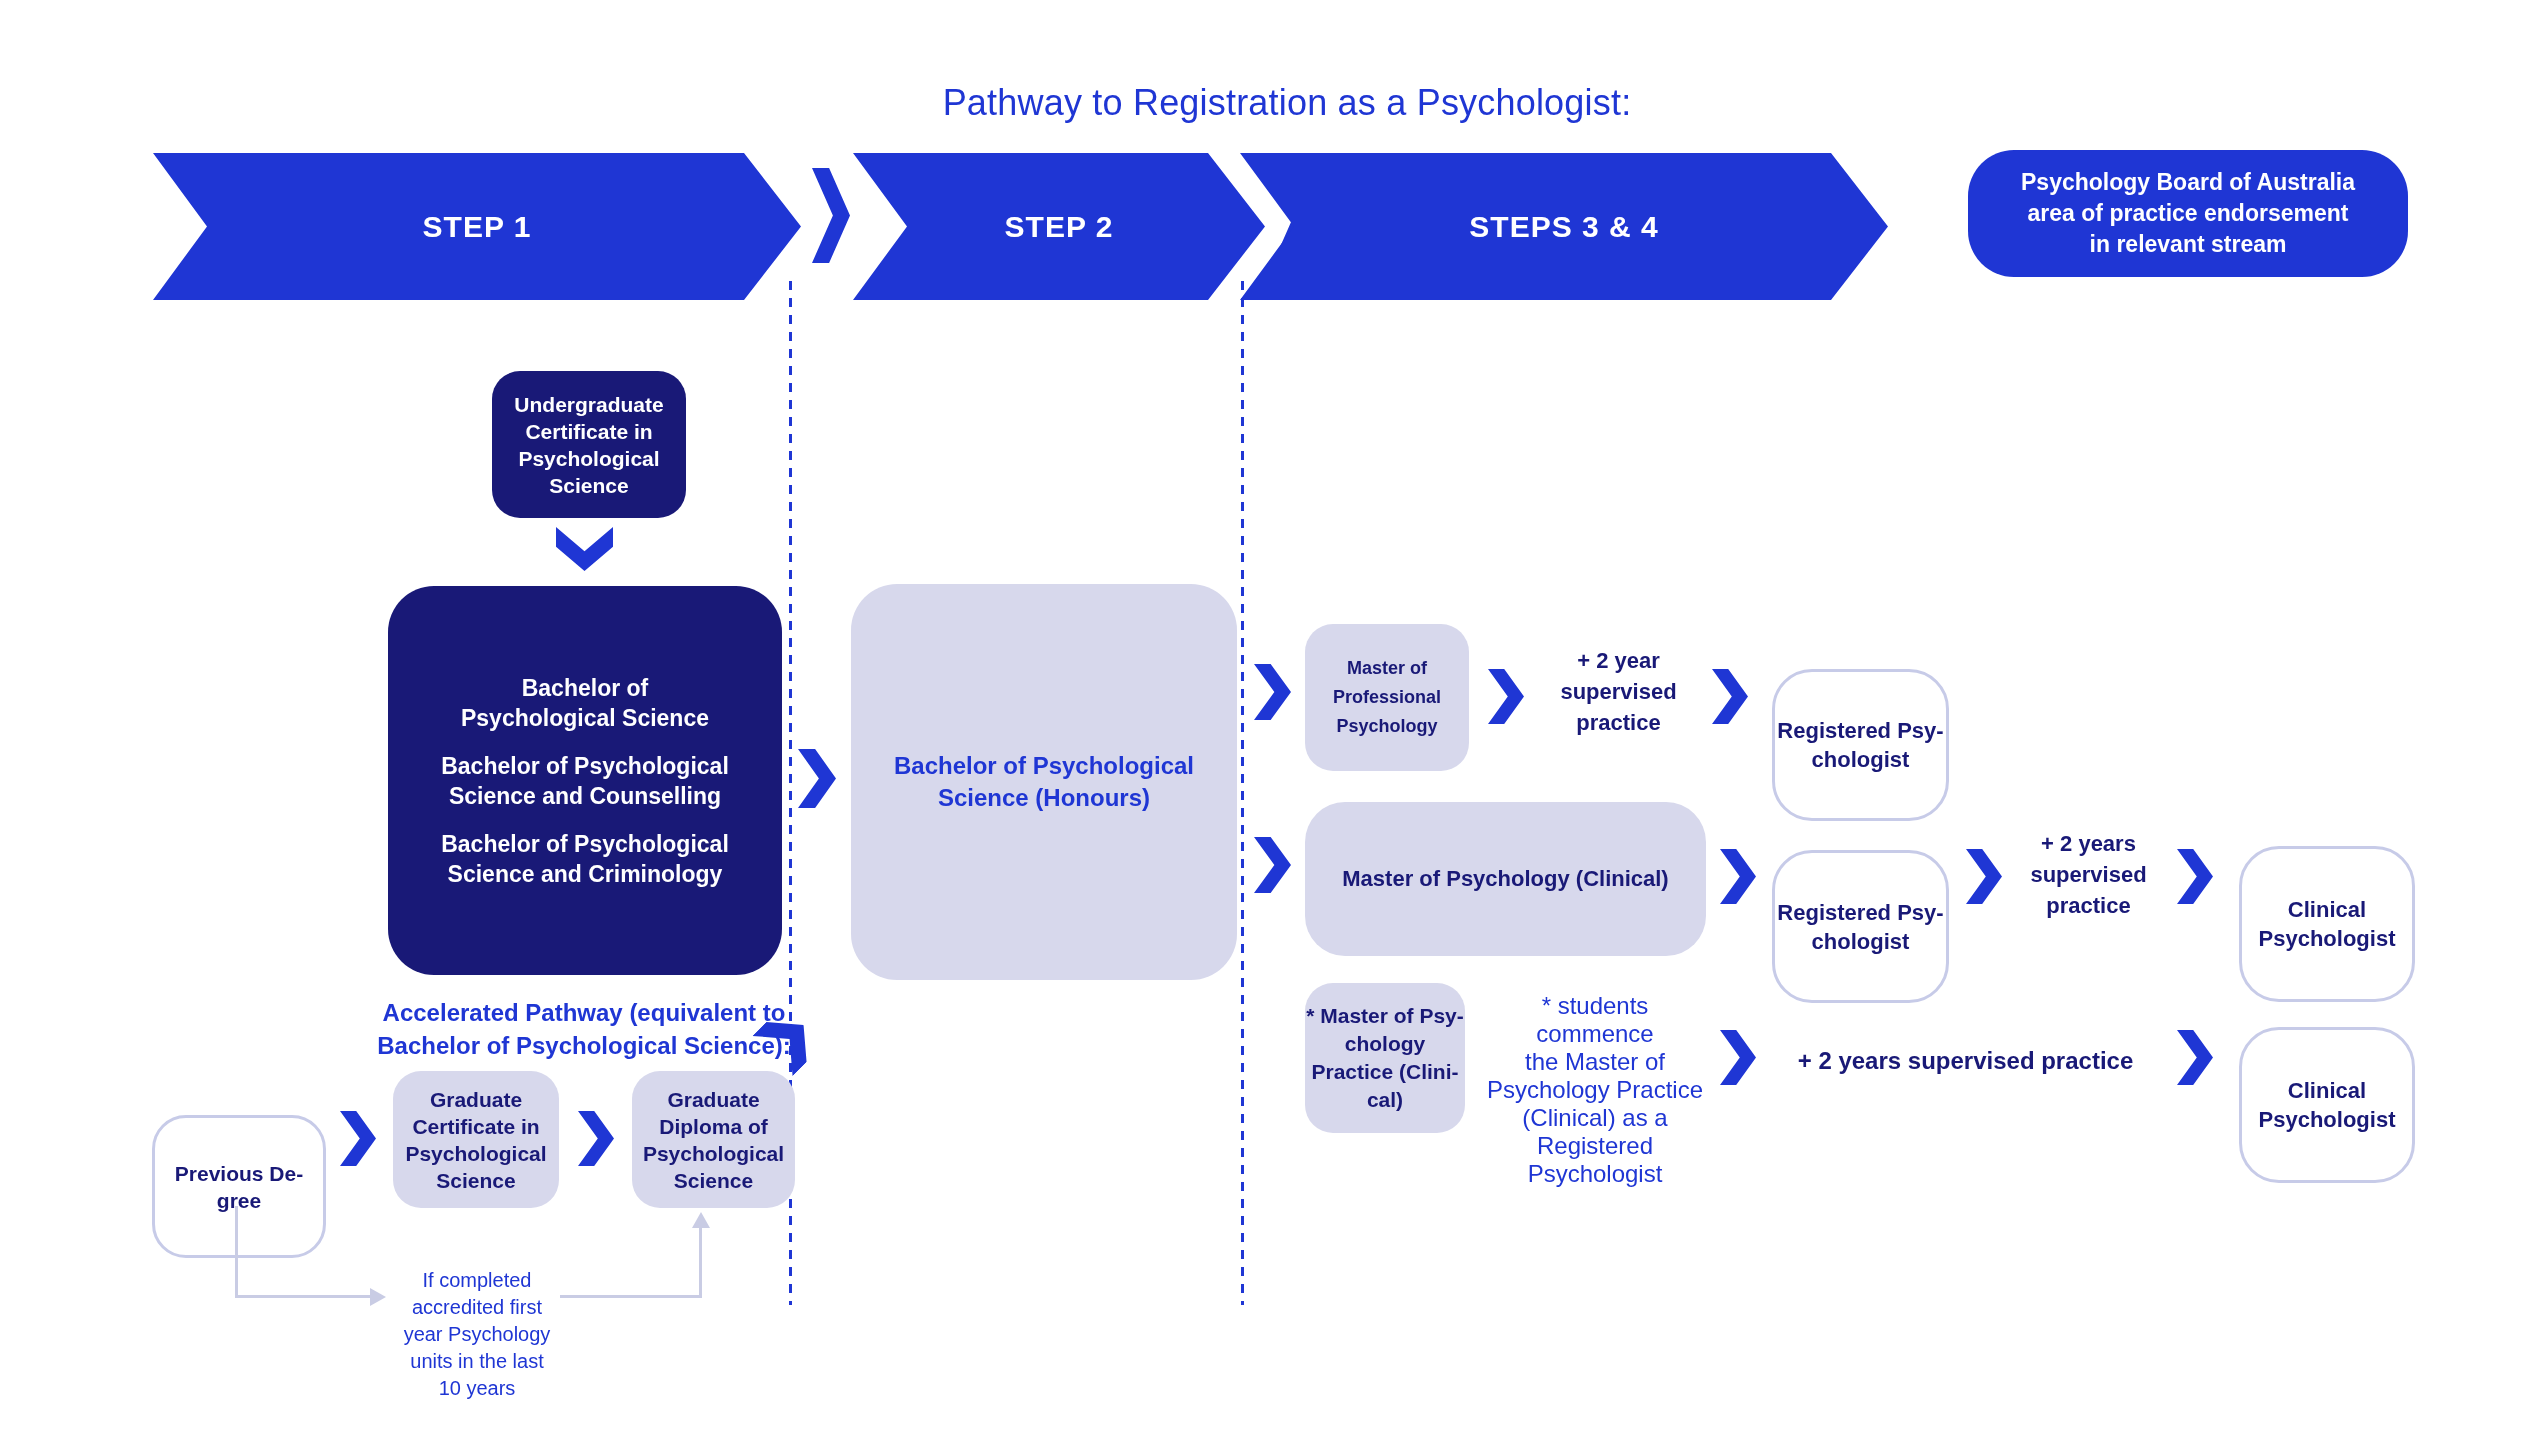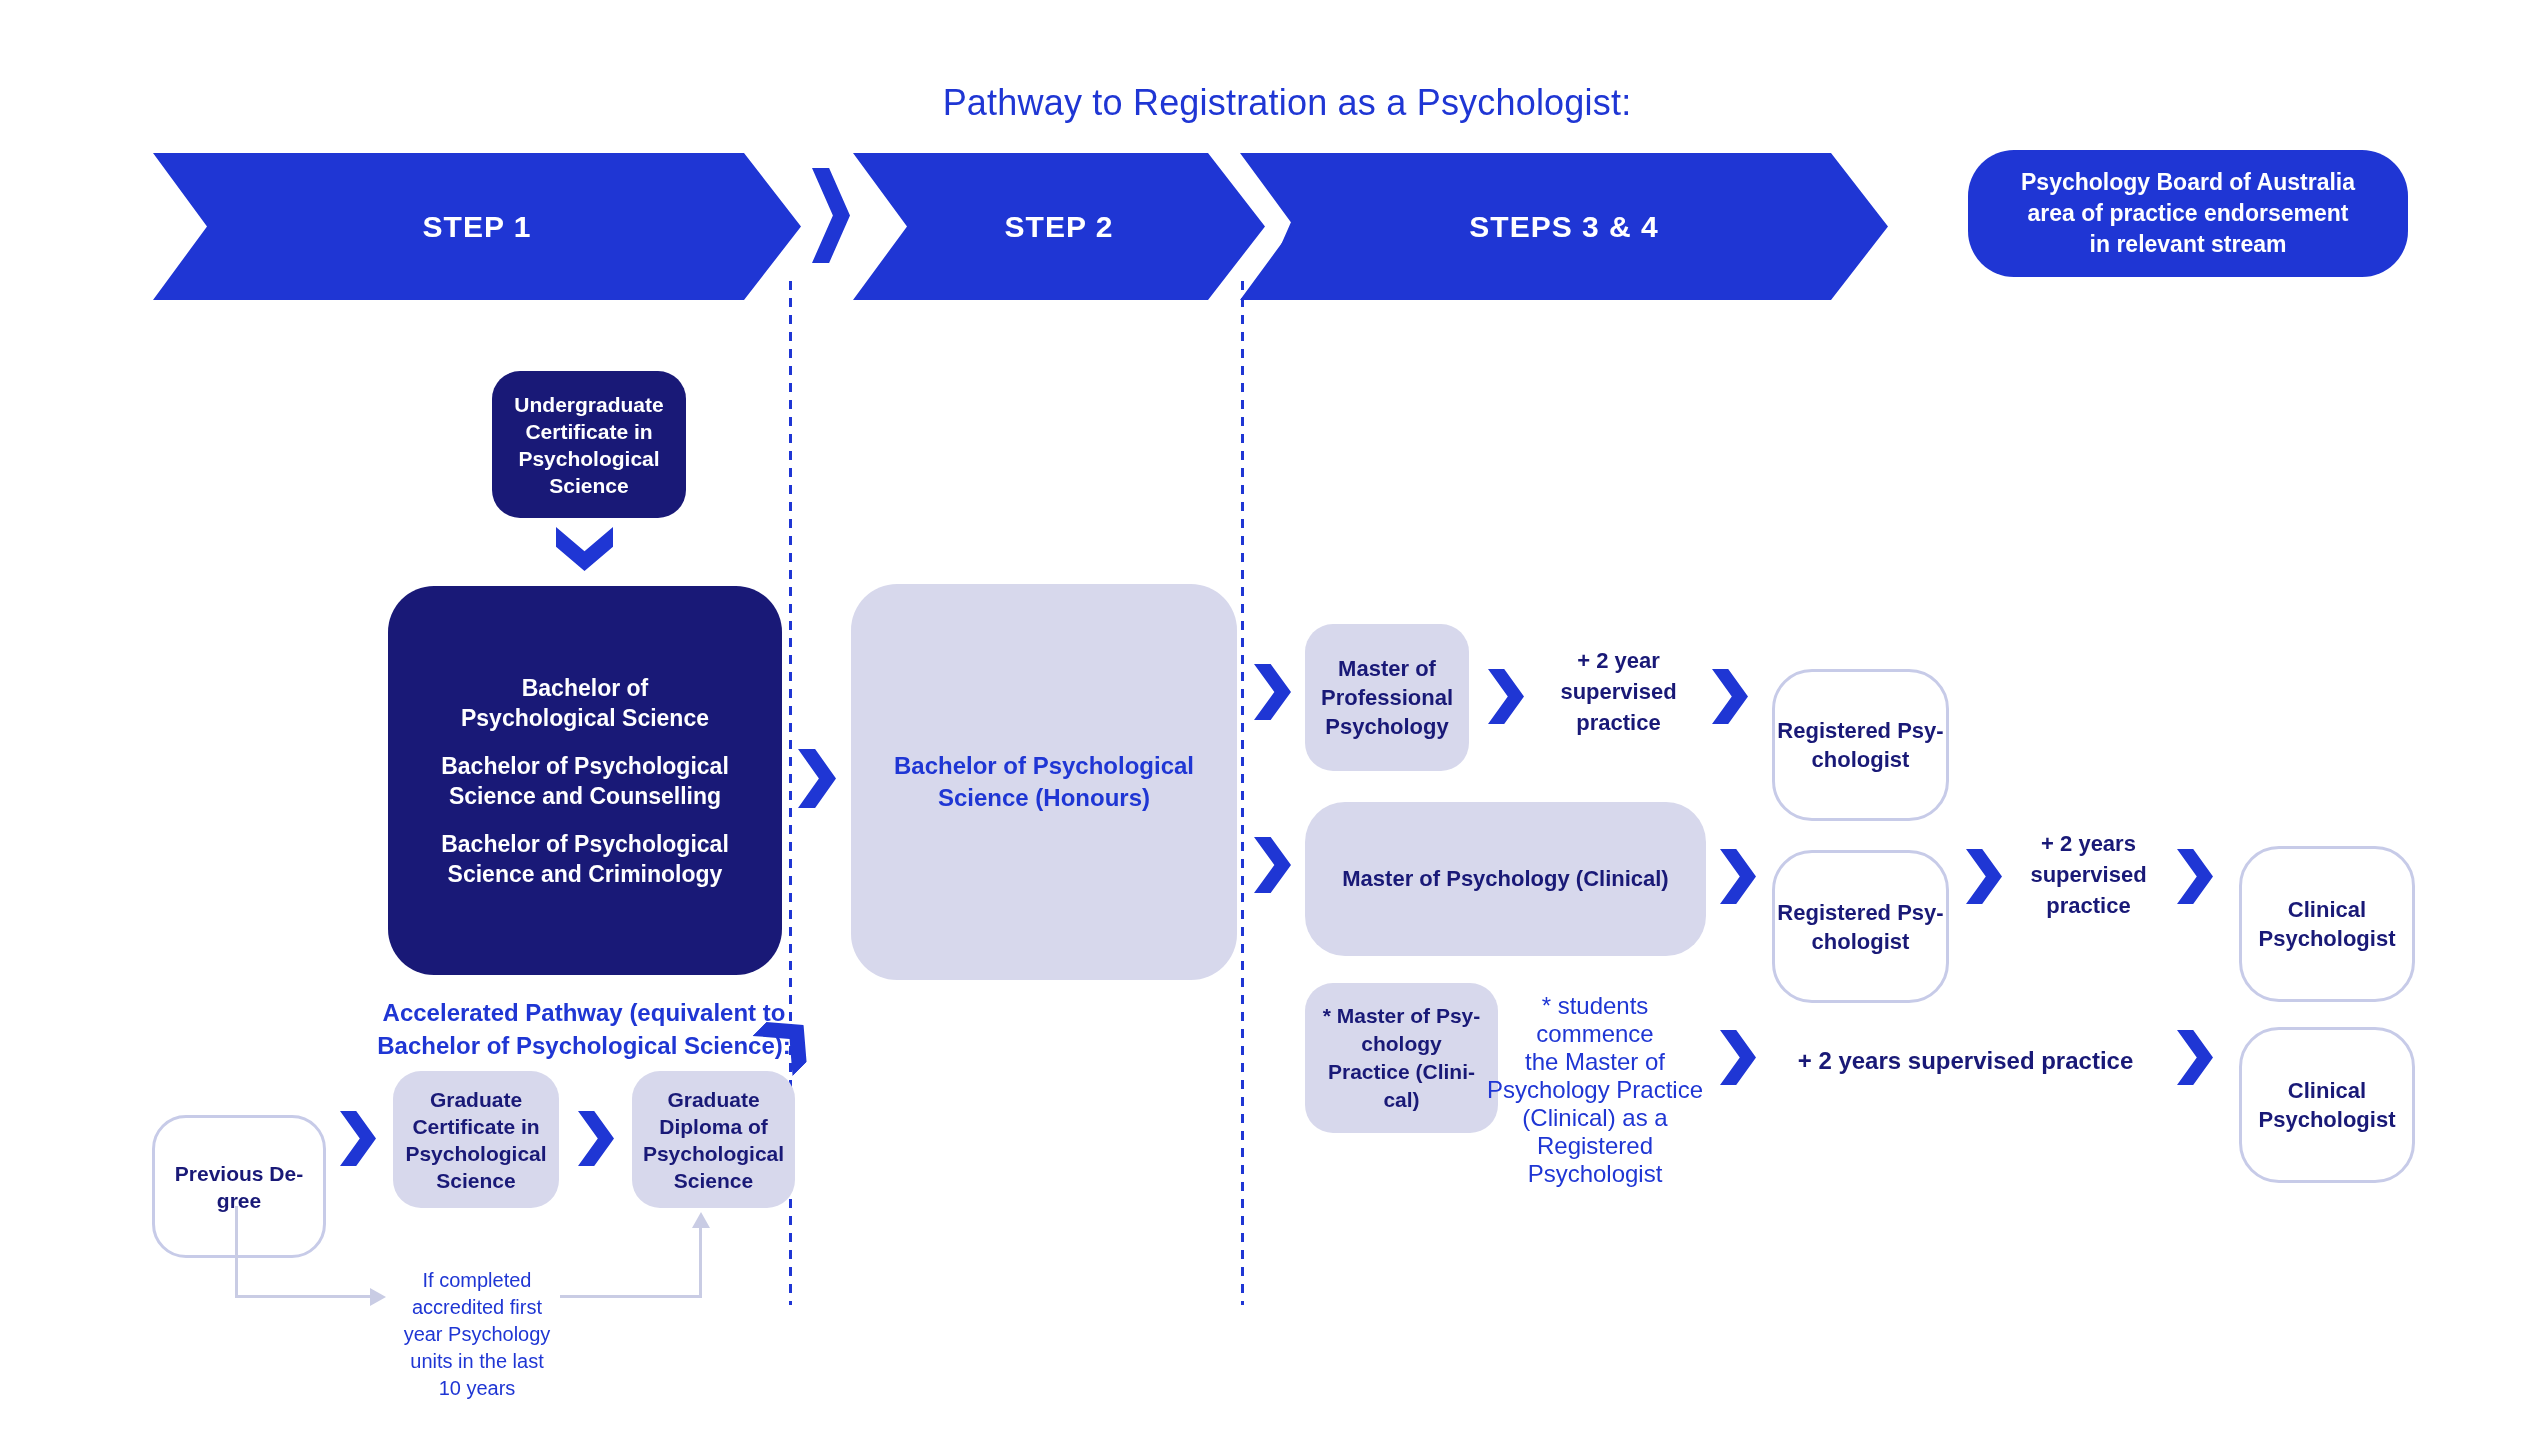--- a/index.html
+++ b/index.html
@@ -71,30 +71,30 @@
 
   .accel-heading{left:376px;top:996px;width:416px;color:var(--blue);
                  font-size:24px;font-weight:bold;line-height:33px;text-align:center;}
 
   .prevdeg{left:152px;top:1071px;width:168px;height:137px;border-radius:34px;font-size:21px;line-height:27px;}
   .gradcert{left:393px;top:1071px;width:166px;height:137px;border-radius:28px;font-size:21px;line-height:27px;}
   .graddip{left:632px;top:1071px;width:163px;height:137px;border-radius:28px;font-size:21px;line-height:27px;}
   .left-note{left:394px;top:1267px;width:166px;color:var(--blue);font-size:20px;line-height:27px;text-align:center;}
 
   
-  .mpp{left:1305px;top:624px;width:164px;height:147px;border-radius:28px;font-size:22px;line-height:29px;}
+  .mpp{left:1305px;top:624px;width:164px;height:147px;border-radius:28px;font-size:18px;line-height:29px;}
   .practice1{left:1537px;top:645px;width:163px;color:var(--navy);font-weight:bold;font-size:22px;line-height:31px;text-align:center;}
   .reg1{left:1772px;top:625px;width:171px;height:146px;border-radius:40px;font-size:22px;line-height:29px;}
 
   .mpc{left:1305px;top:802px;width:401px;height:154px;border-radius:40px;font-size:22px;}
   .reg2{left:1772px;top:806px;width:171px;height:147px;border-radius:40px;font-size:22px;line-height:29px;}
   .practice2{left:2014px;top:828px;width:149px;color:var(--navy);font-weight:bold;font-size:22px;line-height:31px;text-align:center;}
   .clin1{left:2239px;top:802px;width:170px;height:150px;border-radius:40px;font-size:22px;line-height:29px;}
 
-  .mppc{left:1305px;top:983px;width:193px;height:150px;border-radius:28px;font-size:21px;line-height:28px;}
+  .mppc{left:1305px;top:983px;width:160px;height:150px;border-radius:28px;font-size:21px;line-height:28px;}
   .note3{left:1481px;top:992px;width:228px;color:var(--blue);font-size:24px;line-height:28px;text-align:center;}
   .practice3{left:1770px;top:1047px;width:391px;color:var(--navy);font-weight:bold;font-size:24px;text-align:center;}
   .clin2{left:2239px;top:983px;width:170px;height:150px;border-radius:40px;font-size:22px;line-height:29px;}
 
   
   .conn{background:var(--conn);}
   .arr-right{width:0;height:0;border-top:9px solid transparent;border-bottom:9px solid transparent;border-left:16px solid var(--conn);}
   .arr-up{width:0;height:0;border-left:9px solid transparent;border-right:9px solid transparent;border-bottom:16px solid var(--conn);}
 </style>
 </head>

